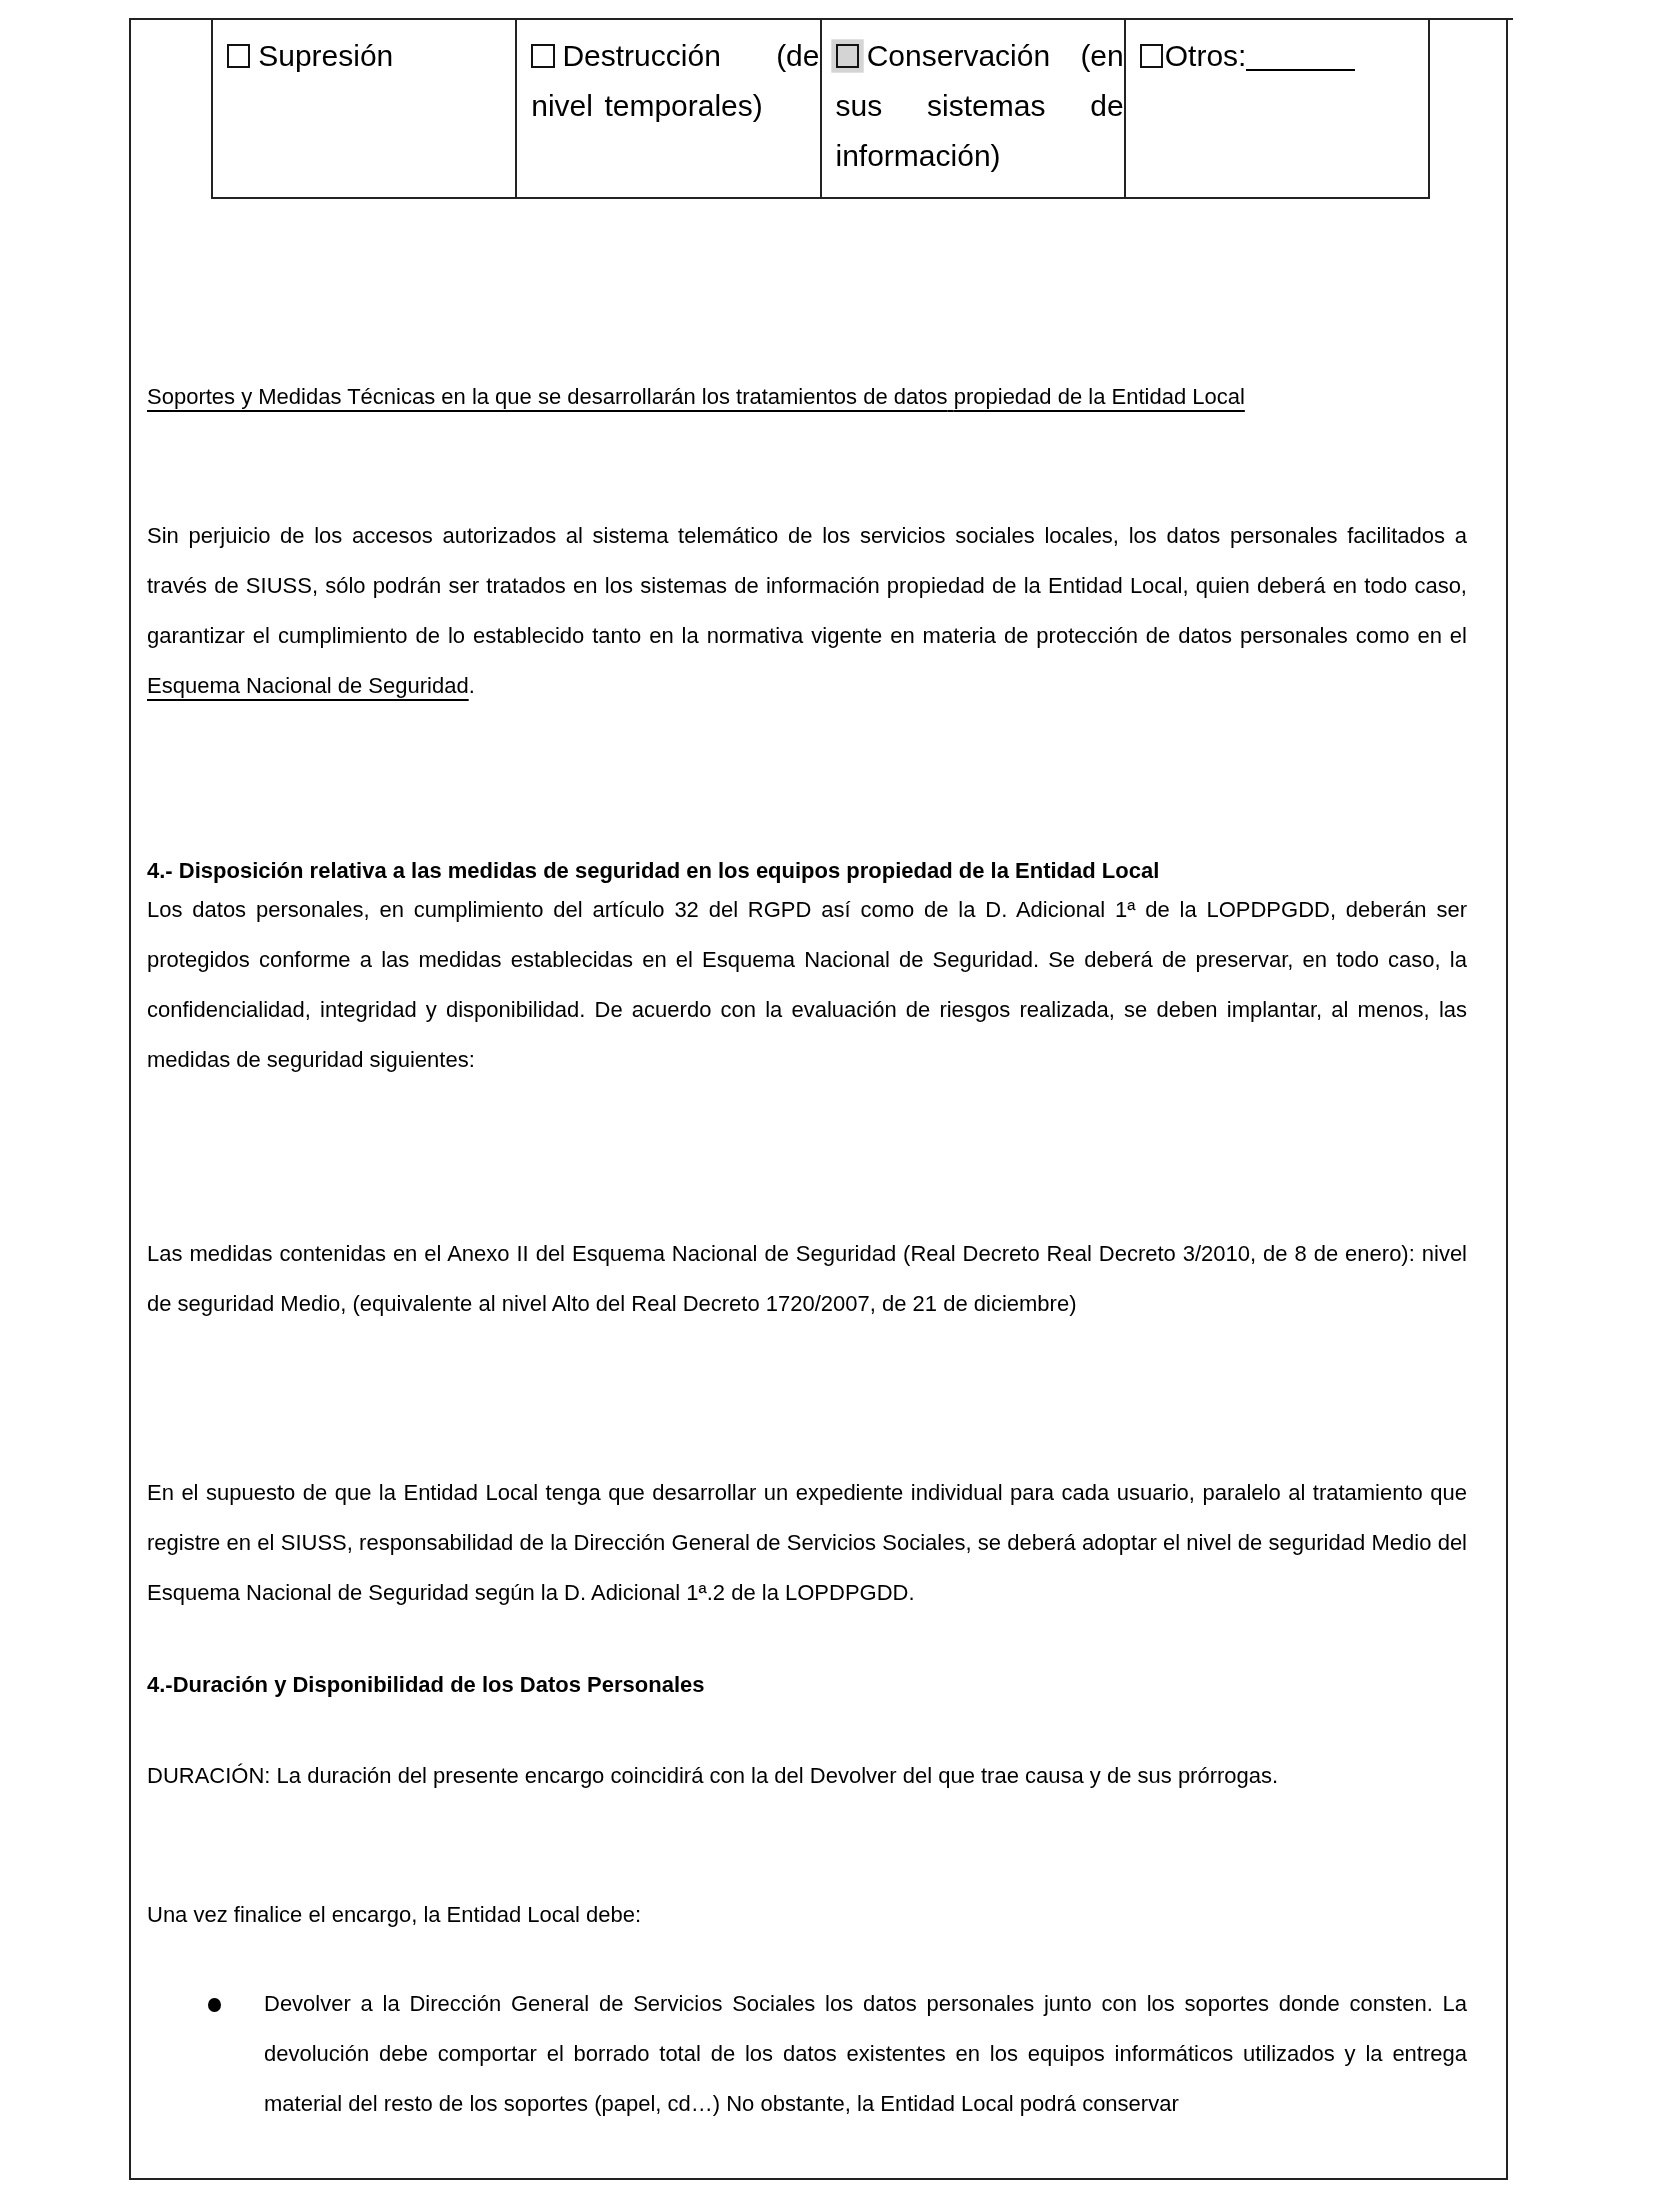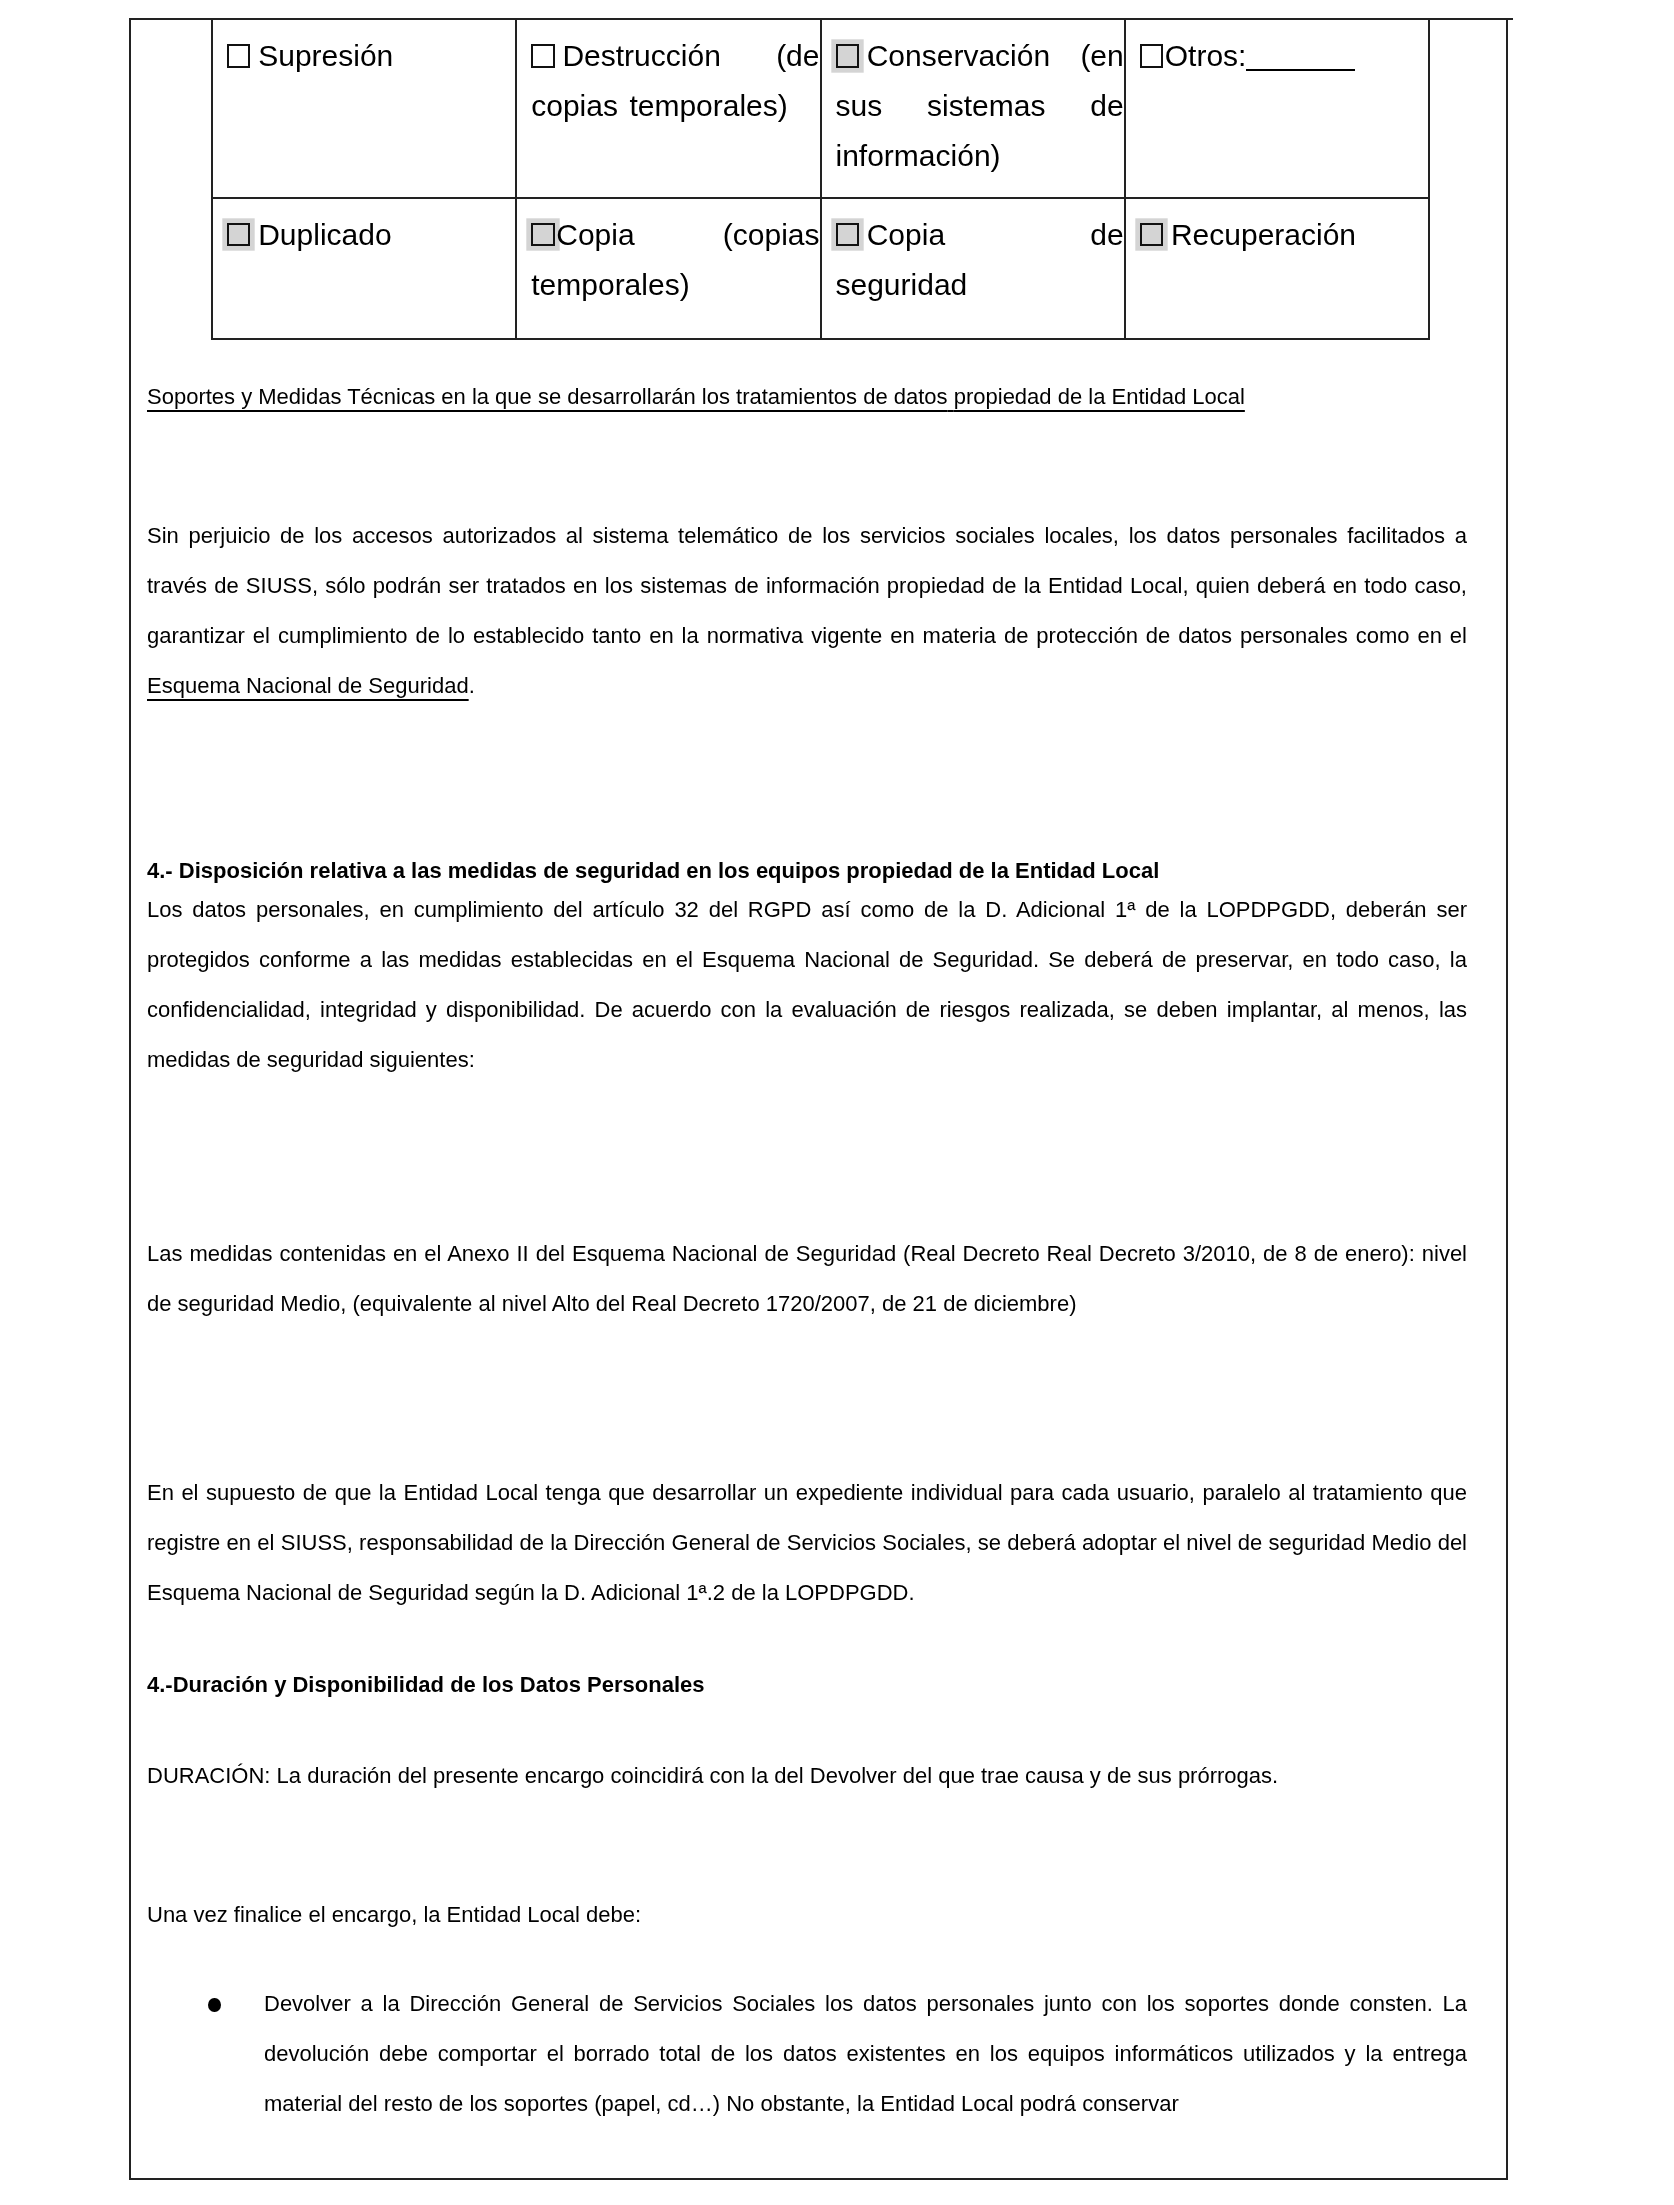--- a/index.html
+++ b/index.html
@@ -32,29 +32,23 @@
 <body>
 
 <div class="frame"></div>
 <div class="frame-top"></div>
 <div class="frame-top-r"></div>
 
 <table class="ops">
   <tbody>
       <tr class="r1">
     <td><span class="cb"></span><span>Supresión</span></td>
-    <td><span class="cb"></span><span>Destrucción (de copias temporales)</span></td>
+    <td><span class="cb"></span><span>Destrucción (de nivel temporales)</span></td>
     <td><span class="cb shaded"></span><span>Conservación (en sus sistemas de información)</span></td>
     <td><span class="cb" style="margin-right:1.6px"></span><span>Otros:</span><span class="blank"></span></td>
-  </tr>
-  <tr class="r2">
-    <td><span class="cb shaded"></span><span>Duplicado</span></td>
-    <td><span class="cb shaded" style="margin-right:1.6px"></span><span>Copia (copias temporales)</span></td>
-    <td><span class="cb shaded"></span><span>Copia de seguridad</span></td>
-    <td><span class="cb shaded"></span><span>Recuperación</span></td>
   </tr>
 </tbody>
   </table>
 
 <div class="body" style="top:372px;">
   <p class="p u"><span>Soportes y Medidas Técnicas en la que se desarrollarán los tratamientos de datos</span> <span>propiedad de la Entidad Local</span></p>
 </div>
 
 <div class="body" style="top:511px;">
   <p class="p"><span>Sin perjuicio de los accesos autorizados al sistema telemático de los servicios sociales locales, los datos personales facilitados a través de SIUSS, sólo podrán ser tratados en los sistemas de información propiedad de la Entidad Local, quien deberá en todo caso, garantizar el cumplimiento de lo establecido tanto en la normativa vigente en materia de protección de datos personales como en el </span><span class="u">Esquema Nacional de Seguridad</span><span>.</span></p>

